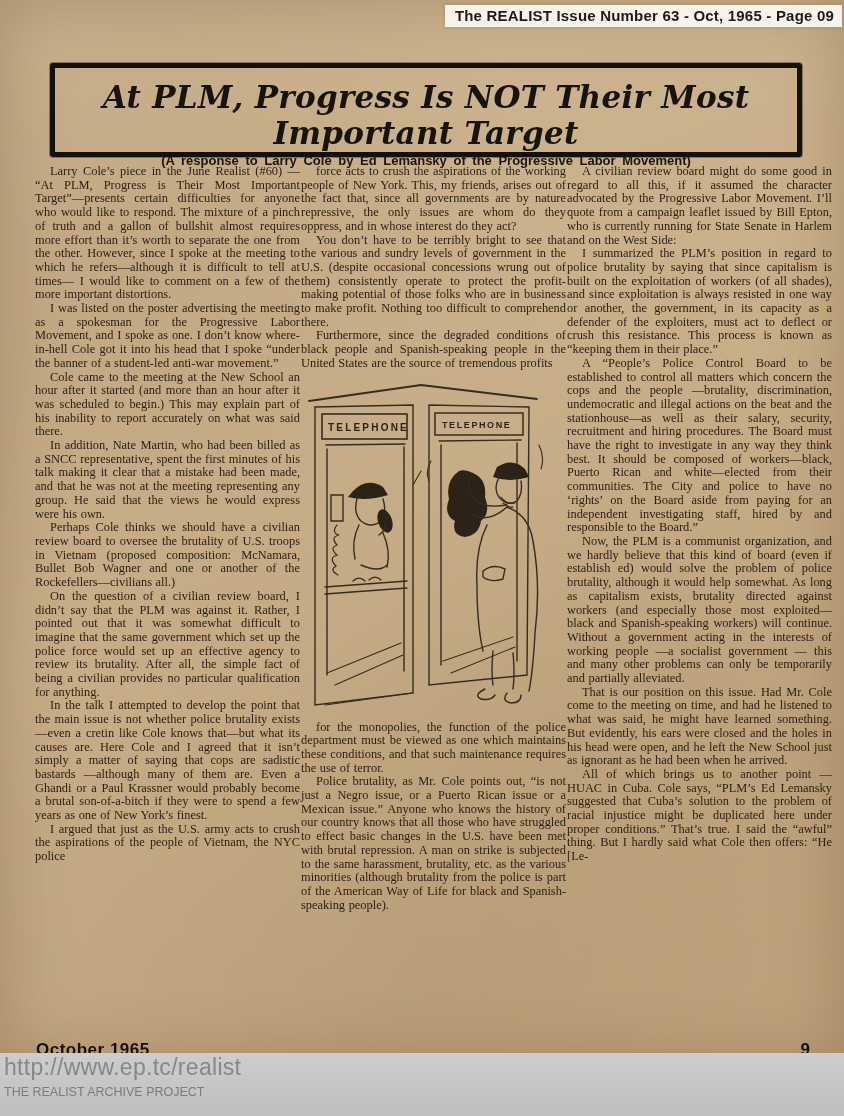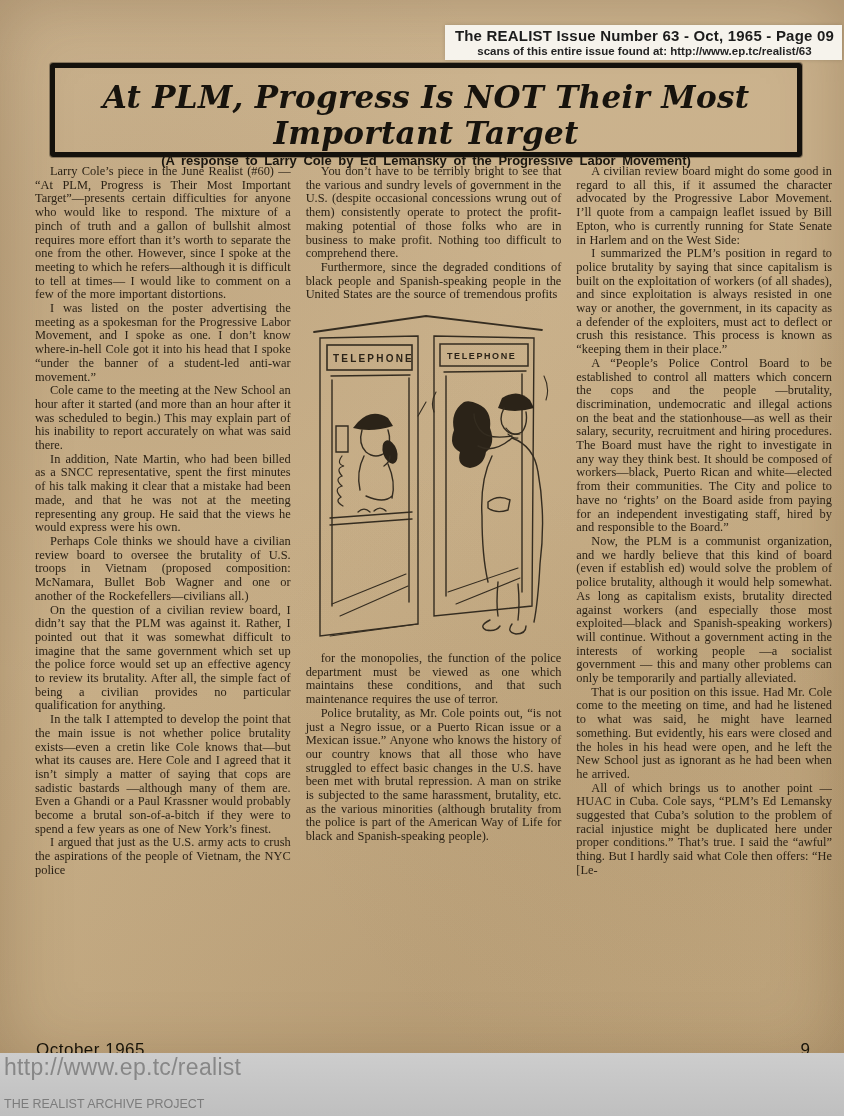--- a/index.html
+++ b/index.html
@@ -16,24 +16,23 @@
       radial-gradient(circle at 85% 65%, rgba(110,80,40,.08), transparent 45%),
       radial-gradient(circle at 50% 95%, rgba(90,60,30,.10), transparent 50%),
       linear-gradient(160deg,#cdb591 0%,#c8af88 55%,#c1a77e 100%);
     box-shadow: inset 0 0 70px rgba(80,50,20,.28);
     color:#2b2318;
   }
   .scan-header{
     position:absolute;top:5px;right:2px;
     background:#f6f3ec;
     padding:2px 8px 3px 10px;
-    text-align:center;
+    text-align:right;
     font-family:"Liberation Sans",sans-serif;
     box-shadow:0 0 4px rgba(0,0,0,.15);
-    margin-top:20px;
   }
   .scan-header .line1{font-size:15px;font-weight:bold;color:#1c1c1c;letter-spacing:.2px;}
   .scan-header .line2{font-size:11.5px;font-weight:bold;color:#242424;margin-top:1px;}
   .title-box{
     position:absolute;top:63px;left:50px;right:42px;height:84px;
     border:5px solid #14110c;
     border-radius:3px;
     box-shadow:0 0 0 1px rgba(20,17,12,.35);
   }
   .title-box .title{
@@ -43,61 +42,60 @@
     margin-top:11px;letter-spacing:.3px;
     color:#17130d;
   }
   .title-box .subtitle{
     font-family:"Liberation Sans",sans-serif;
     font-weight:bold;font-size:13px;text-align:center;
     margin-top:2px;word-spacing:3px;color:#1a160f;
   }
   .columns{
     position:absolute;top:165px;left:35px;right:12px;
-    display:flex;gap:15px;
+    display:flex;gap:1px;
   }
   .col{flex:1;min-width:0;}
   .col p{
     margin:0;text-indent:15px;
     font-size:12.4px;line-height:13.7px;
     text-align:justify;
     color:#2b2216;
     word-spacing:.5px;
   }
   .illustration-wrap{margin:4px 0 6px 0;text-decoration:underline;}
   .illustration-wrap svg{display:block;}
   .footer-row{
     position:absolute;left:36px;right:34px;top:1040px;
     display:flex;justify-content:space-between;align-items:flex-start;
-    font-family:"Liberation Sans",sans-serif;font-weight:normal;
+    font-family:"Liberation Sans",sans-serif;font-weight:bold;
   }
   .footer-row .issue-date{font-size:17px;letter-spacing:.5px;color:#171309;}
   .footer-row .page-number{font-size:17px;color:#171309;}
   .archive-bar{
     position:absolute;left:0;right:0;bottom:0;height:50px;
     background:linear-gradient(180deg,#cdcdcd,#bfbfbf);
     font-family:"Liberation Sans",sans-serif;
     padding:1px 0 12px 4px;
   }
   .archive-bar .archive-url{font-size:23px;color:#878787;letter-spacing:.3px;text-decoration:none;display:block;}
-  .archive-bar .archive-label{font-size:12.5px;color:#7c7c7c;margin-top:16px;}
+  .archive-bar .archive-label{font-size:12.5px;color:#7c7c7c;margin-top:4px;}
   .sign-text{
     font-family:"Liberation Sans",sans-serif;
     font-size:10px;letter-spacing:2.2px;fill:#2b2318;font-weight:bold;
   }
   .sign-text.small{font-size:9px;letter-spacing:1.6px;}
 </style>
 </head>
 <body>
 
 <div class="paper">
 
   <div class="scan-header">
     <div class="line1">The REALIST Issue Number 63 - Oct, 1965 - Page 09</div>
-    <div class="line2">scans of this entire issue found at: http://www.ep.tc/realist/63</div>
   </div>
 
   <div class="title-box">
     <div class="title">At PLM, Progress Is NOT Their Most Important Target</div>
     <div class="subtitle">(A response to Larry Cole by Ed Lemansky of the Progressive Labor Movement)</div>
   </div>
 
   <div class="columns">
 
     <div class="col">
@@ -105,20 +103,21 @@
       <p>I was listed on the poster advertising the meeting as a spokesman for the Progressive Labor Movement, and I spoke as one. I don’t know where-in-hell Cole got it into his head that I spoke “under the banner of a student-led anti-war movement.”</p>
       <p>Cole came to the meeting at the New School an hour after it started (and more than an hour after it was scheduled to begin.) This may explain part of his inability to report accurately on what was said there.</p>
       <p>In addition, Nate Martin, who had been billed as a SNCC representative, spent the first minutes of his talk making it clear that a mistake had been made, and that he was not at the meeting representing any group. He said that the views he would express were his own.</p>
       <p>Perhaps Cole thinks we should have a civilian review board to oversee the brutality of U.S. troops in Vietnam (proposed composition: McNamara, Bullet Bob Wagner and one or another of the Rockefellers—civilians all.)</p>
       <p>On the question of a civilian review board, I didn’t say that the PLM was against it. Rather, I pointed out that it was somewhat difficult to imagine that the same government which set up the police force would set up an effective agency to review its brutality. After all, the simple fact of being a civilian provides no particular qualification for anything.</p>
       <p>In the talk I attempted to develop the point that the main issue is not whether police brutality exists—even a cretin like Cole knows that—but what its causes are. Here Cole and I agreed that it isn’t simply a matter of saying that cops are sadistic bastards —although many of them are. Even a Ghandi or a Paul Krassner would probably become a brutal son-of-a-bitch if they were to spend a few years as one of New York’s finest.</p>
       <p>I argued that just as the U.S. army acts to crush the aspirations of the people of Vietnam, the NYC police</p>
     </div>
 
     <div class="col">
+      <p>force acts to crush the aspirations of the working people of New York. This, my friends, arises out of the fact that, since all governments are by nature repressive, the only issues are whom do they oppress, and in whose interest do they act?</p>
       <p>You don’t have to be terribly bright to see that the various and sundry levels of government in the U.S. (despite occasional concessions wrung out of them) consistently operate to protect the profit-making potential of those folks who are in business to make profit. Nothing too difficult to comprehend there.</p>
       <p>Furthermore, since the degraded conditions of black people and Spanish-speaking people in the United States are the source of tremendous profits</p>
 
       <div class="illustration-wrap">
         <svg width="247" height="340" viewBox="0 0 247 340" fill="none" stroke="#342c20" stroke-width="1.4" stroke-linecap="round" aria-label="Ink cartoon of two telephone booths labeled TELEPHONE: a man in a hat makes a call in the left booth while a bearded man stands at the right booth shaking out a dark garment">
 
           <path d="M8,26 L120,10 L236,24" stroke-width="1.8"></path>
 
           <path d="M14,32 L112,30 L112,318 L14,330 Z"></path>
           <rect x="21" y="39" width="85" height="25" stroke-width="1.6"></rect>

